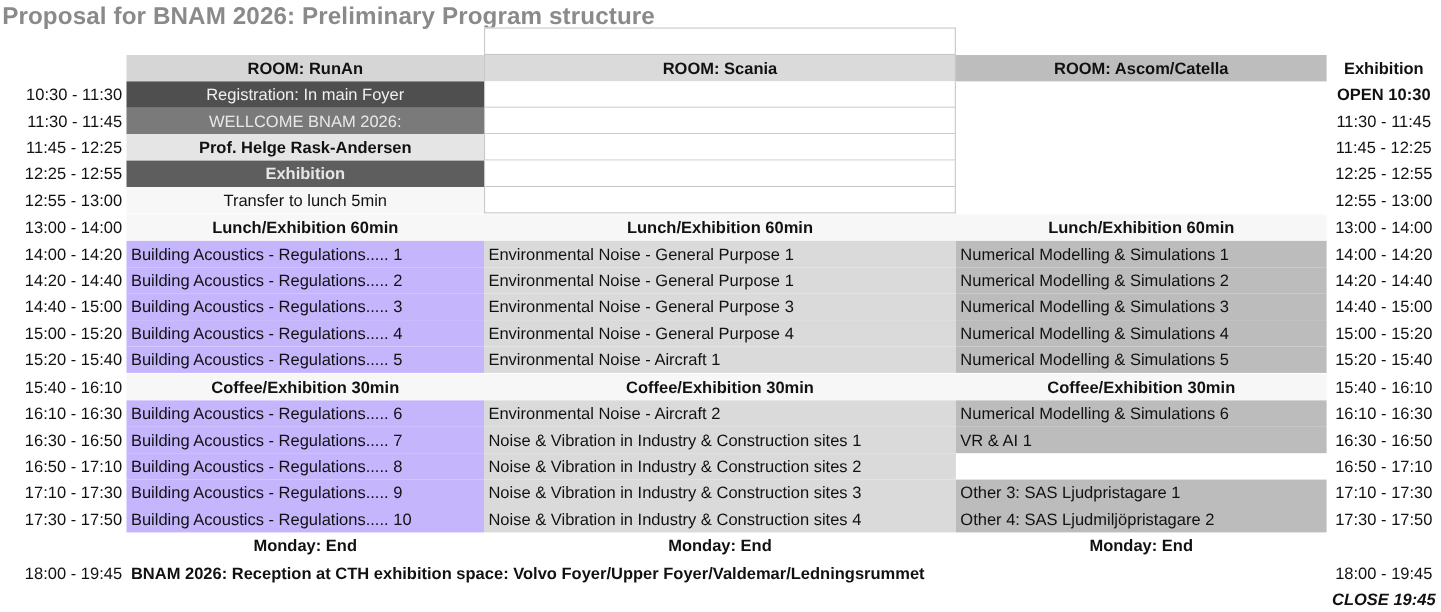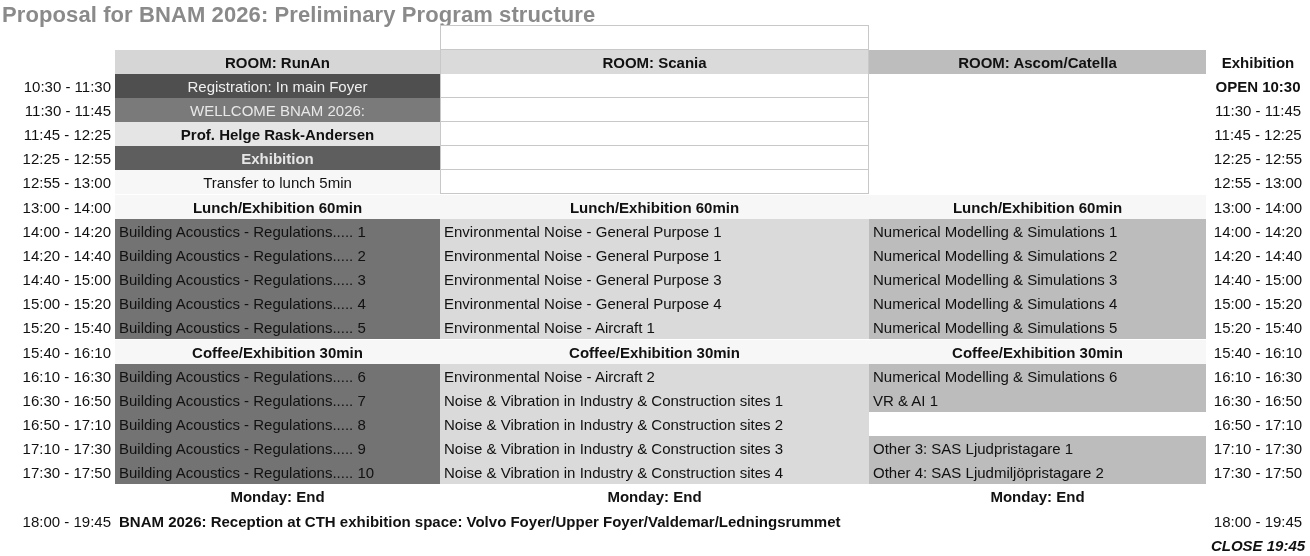--- a/index.html
+++ b/index.html
@@ -22,21 +22,21 @@
   .hdr-run { background: #d6d6d6; }
   .hdr-sca { background: #dadada; border-left: 1px solid #c8c8c8; border-right: 1px solid #c8c8c8; }
   .hdr-asc { background: #bdbdbd; }
   .emptybox { background: #fff; border-left: 1px solid #c8c8c8; border-right: 1px solid #c8c8c8; border-bottom: 1px solid #c8c8c8; }
   .dark1 { background: #4f4f4f; color: #efefef; }
   .mid1 { background: #7a7a7a; color: #e8e8e8; }
   .mid2 { background: #e5e5e5; color: #111; }
   .dark2 { background: #5e5e5e; color: #e6e6e6; }
   .light { background: #f7f7f7; }
   .band { background: #f7f7f7; }
-  .g-run { background: #737373; }
+  .g-run { background: #c4b5fd; }
   .g-sca { background: #dadada; }
   .g-asc { background: #bcbcbc; }
 </style>
 </head>
 <body>
 
 <div class="title">Proposal for BNAM 2026: Preliminary Program structure</div>
 <div class="topbox"></div>
 
 <div class="row" style="top:50px;">

